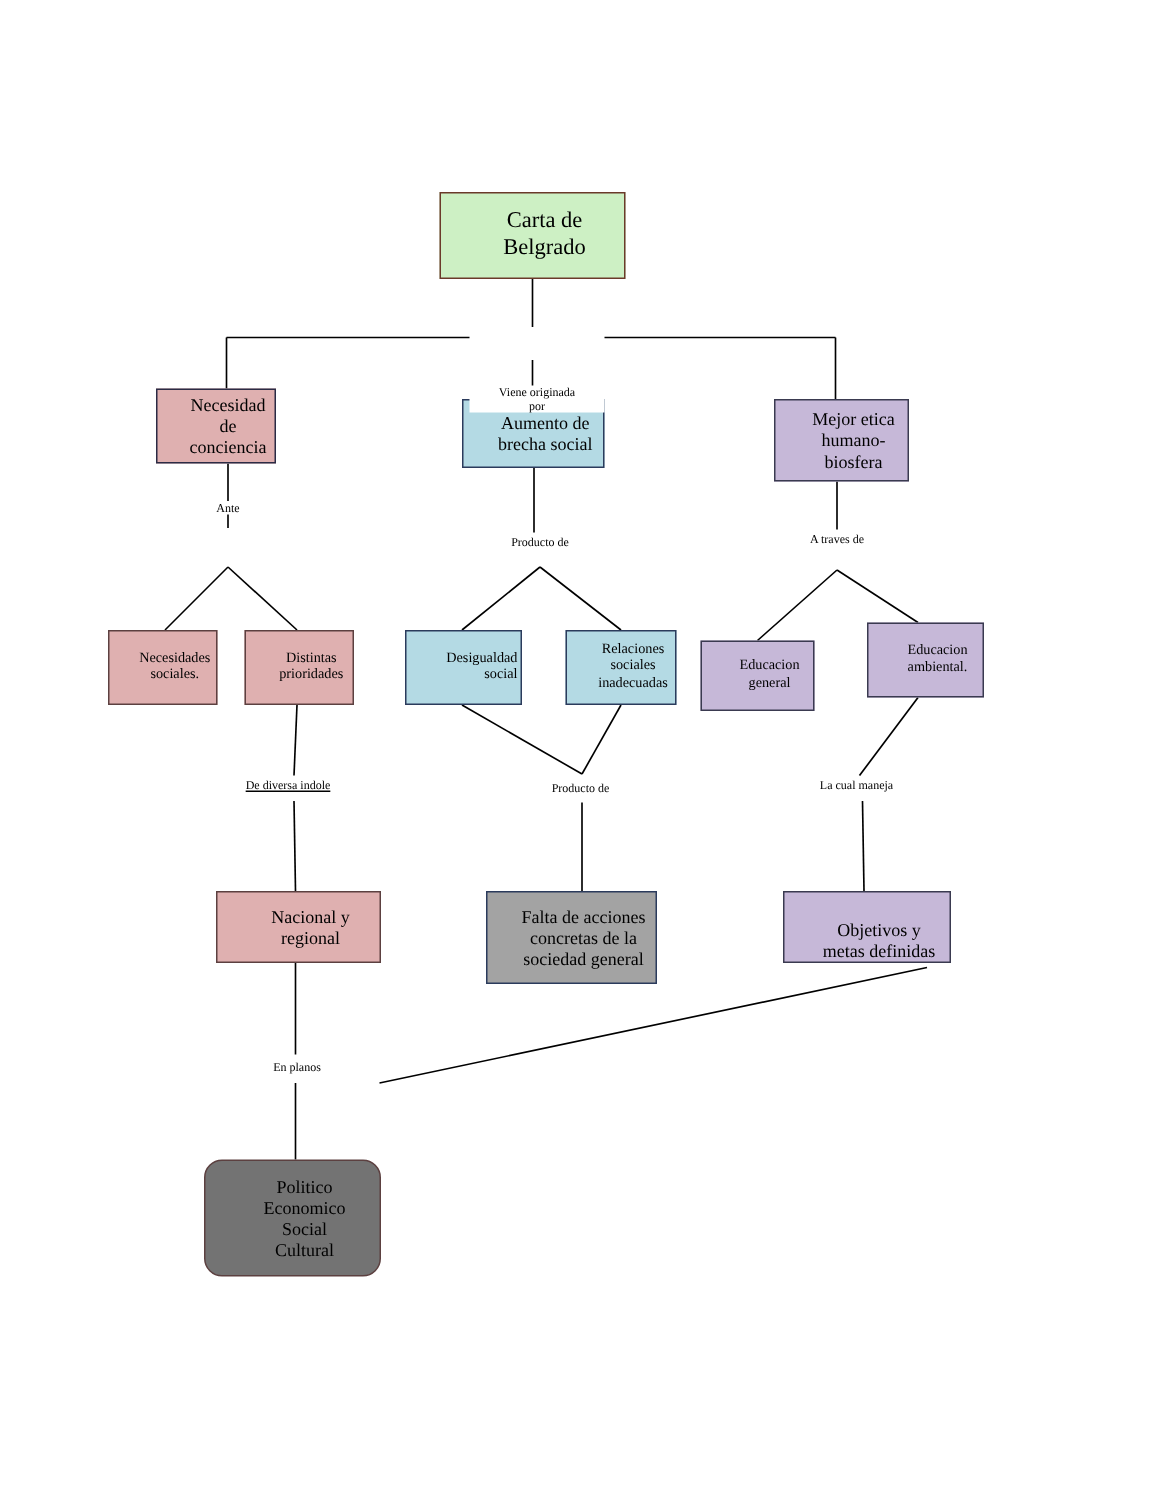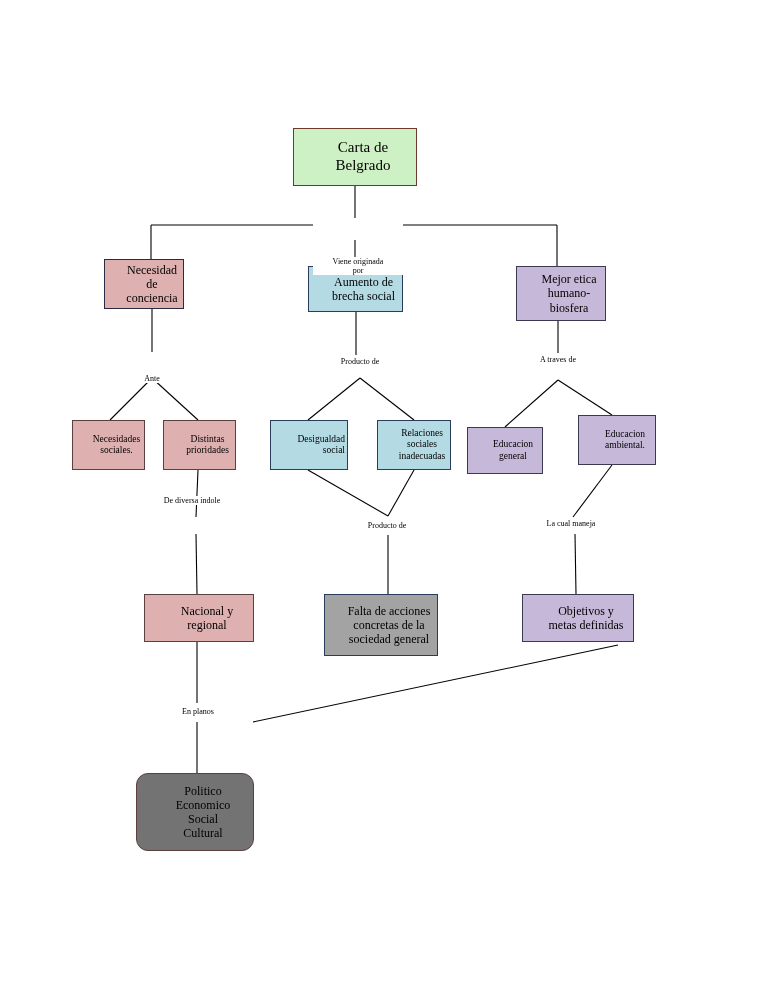--- a/index.html
+++ b/index.html
@@ -113,32 +113,32 @@
 inadecuadas</span></div>
       <div class="node" style="left: 467px; top: 427px; width: 76px; height: 47px; background: rgb(198, 184, 216); border-color: rgb(58, 58, 80); font-size: 9.5px;"><span class="node-text">Educacion
 general</span></div>
       <div class="node" style="left: 578px; top: 415px; width: 78px; height: 50px; background: rgb(198, 184, 216); border-color: rgb(58, 58, 80); font-size: 9.5px;"><span class="node-text">Educacion
 ambiental.</span></div>
       <div class="node" style="left: 144px; top: 594px; width: 110px; height: 48px; background: rgb(223, 176, 176); border-color: rgb(92, 64, 64); font-size: 12px;"><span class="node-text">Nacional y
 regional</span></div>
       <div class="node" style="left: 324px; top: 594px; width: 114px; height: 62px; background: #a3a3a3; border-color: rgb(43, 59, 92); font-size: 12px;"><span class="node-text">Falta de acciones
 concretas de la
 sociedad general</span></div>
-      <div class="node" style="left: 522px; top: 594px; width: 112px; height: 48px; background: rgb(198, 184, 216); border-color: rgb(58, 58, 80); font-size: 12px;"><span class="node-text">Objetivos y
+      <div class="node" style="left: 522px; top: 594px; width: 112px; height: 48px; background: rgb(198, 184, 216); border-color: rgb(58, 58, 80); font-size: 12px; align-items: flex-end;"><span class="node-text">Objetivos y
 metas definidas</span></div>
       <div class="node" style="left: 136px; top: 773px; width: 118px; height: 78px; background: #737373; border-color: rgb(92, 64, 64); font-size: 12px; border-radius: 12px;"><span class="node-text">Politico
 Economico
 Social
 Cultural</span></div>
     </div>
   <div id="edge-labels-group">
       <div class="edge-label" style="width: 90px; left: 313px; top: 217px; font-size: 8px; margin-top: 40px;">Viene originada
 por</div>
-      <div class="edge-label" style="width: 60px; left: 122px; top: 374px; font-size: 8px;">Ante</div>
+      <div class="edge-label" style="width: 60px; left: 122px; top: 334px; font-size: 8px;">Ante</div>
       <div class="edge-label" style="width: 70px; left: 325px; top: 357px; font-size: 8px;">Producto de</div>
       <div class="edge-label" style="width: 70px; left: 523px; top: 355px; font-size: 8px;">A traves de</div>
-      <div class="edge-label" style="width: 90px; left: 147px; top: 496px; font-size: 8px;">De diversa indole</div>
+      <div class="edge-label" style="width: 90px; left: 147px; top: 519px; font-size: 8px; text-decoration: underline;">De diversa indole</div>
       <div class="edge-label" style="width: 70px; left: 352px; top: 521px; font-size: 8px;">Producto de</div>
       <div class="edge-label" style="width: 84px; left: 529px; top: 519px; font-size: 8px;">La cual maneja</div>
       <div class="edge-label" style="width: 62px; left: 167px; top: 707px; font-size: 8px;">En planos</div>
     </div>
 
 </div>
 
 </body></html>

